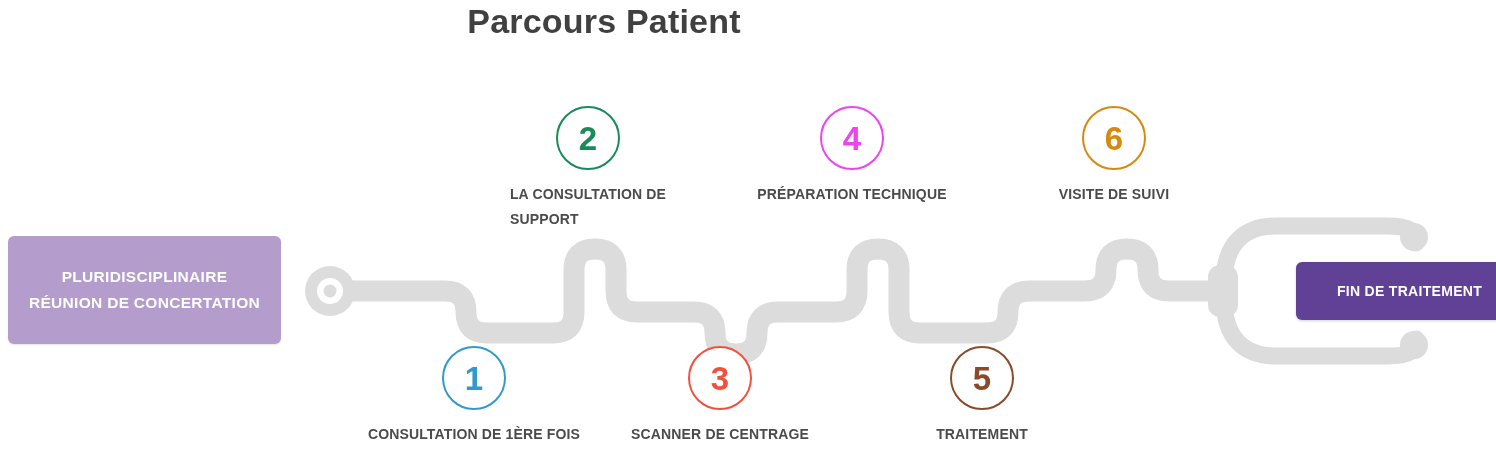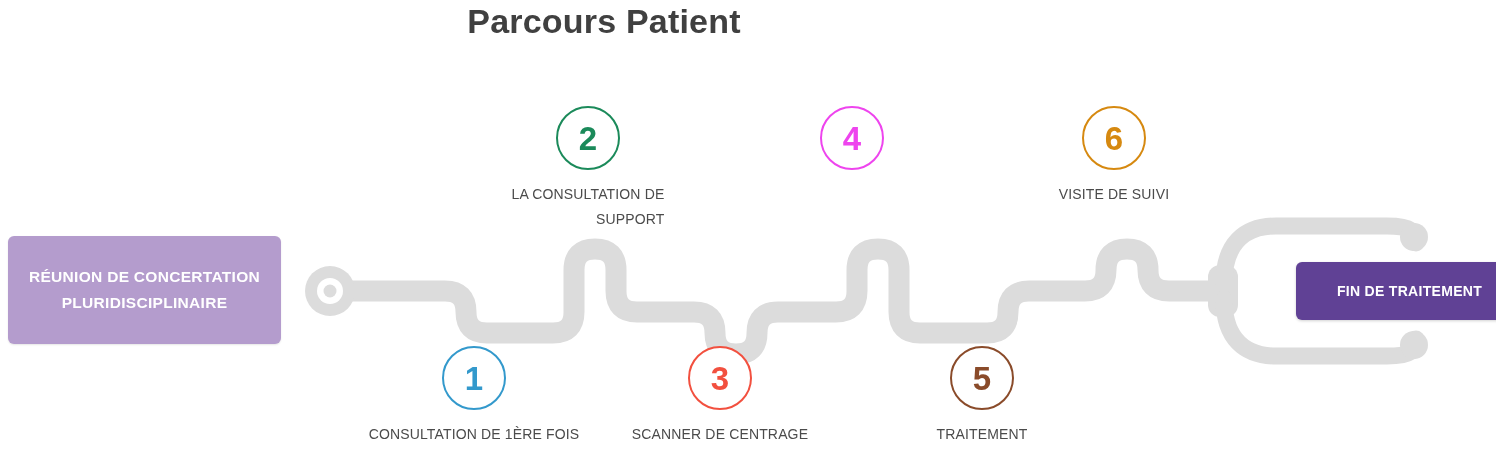--- a/index.html
+++ b/index.html
@@ -88,23 +88,23 @@
     align-items: center;
     justify-content: center;
     font-size: 33px;
     font-weight: bold;
     background: #ffffff;
     line-height: 1;
   }
   .step-label {
     margin-top: 12px;
     font-size: 14px;
-    font-weight: normal;
+    font-weight: bold;
     color: #4b4b4b;
-    text-align: right;
+    text-align: left;
     line-height: 25px;
     letter-spacing: 0.15px;
     white-space: pre-line;
   }
   .step.below .step-label {
   }
 </style>
 </head>
 <body style="background: rgb(255, 255, 255);">
 
@@ -164,37 +164,38 @@
   <circle cx="1414" cy="237" r="14" fill="#dcdcdc"></circle>
   <circle cx="1414" cy="345" r="14" fill="#dcdcdc"></circle>
 
   <circle cx="330" cy="291" r="25" fill="#dcdcdc"></circle>
   <circle cx="330" cy="291" r="13" fill="#ffffff"></circle>
   <circle cx="330" cy="291" r="6.5" fill="#dcdcdc"></circle>
 </svg>
 
 <div id="rcp-box" class="end-box" style="background: rgb(180, 156, 205); color: rgb(255, 255, 255);">
   <div>
+    <div>PLURIDISCIPLINAIRE</div>
     <div>RÉUNION DE CONCERTATION</div>
-    <div>PLURIDISCIPLINAIRE</div>
   </div>
 </div>
 
 <div id="fin-box" class="end-box" style="background: rgb(96, 65, 149); color: rgb(255, 255, 255);">
   <span>FIN DE TRAITEMENT</span>
 </div>
 
 <div class="step above" style="left: 498px; top: 106px; width: 180px;">
   <div class="step-circle" style="border-color: rgb(27, 138, 90); color: rgb(27, 138, 90);">2</div>
   <div class="step-label">LA CONSULTATION DE
 SUPPORT</div>
 </div>
 
 <div class="step above" style="left: 744px; top: 106px; width: 216px;">
   <div class="step-circle" style="border-color: rgb(238, 68, 238); color: rgb(238, 68, 238);">4</div>
+  <div class="step-label">PRÉPARATION TECHNIQUE</div>
 </div>
 
 <div class="step above" style="left: 1026px; top: 106px; width: 176px;">
   <div class="step-circle" style="border-color: rgb(214, 137, 16); color: rgb(214, 137, 16);">6</div>
   <div class="step-label">VISITE DE SUIVI</div>
 </div>
 
 <div class="step below" style="left: 355px; top: 346px; width: 238px;">
   <div class="step-circle" style="border-color: rgb(51, 153, 204); color: rgb(51, 153, 204);">1</div>
   <div class="step-label">CONSULTATION DE 1ÈRE FOIS</div>

